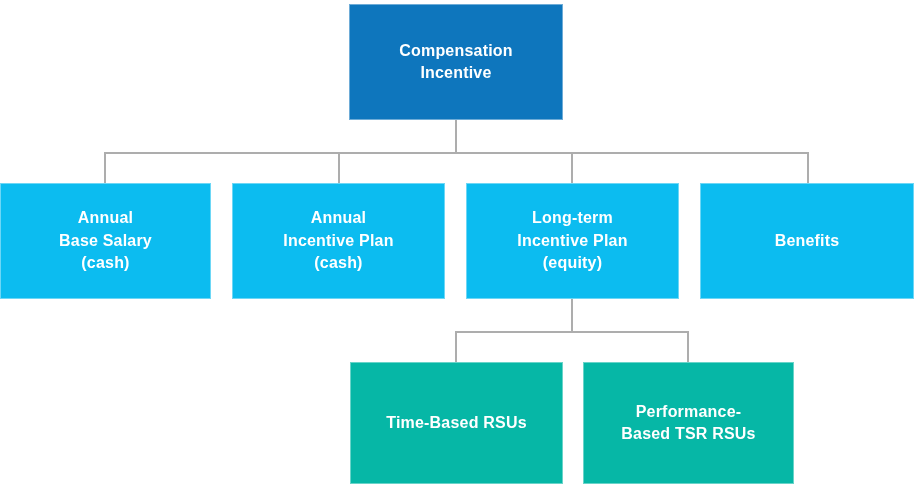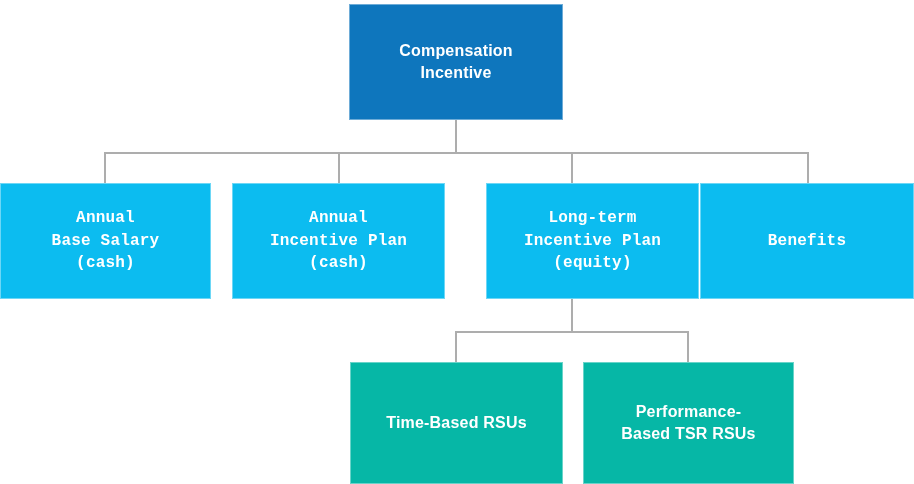--- a/index.html
+++ b/index.html
@@ -26,34 +26,34 @@
   .node .label {
     color: var(--label-text, #ffffff);
     font-weight: bold;
     font-size: 16px;
     line-height: 1.4;
     text-align: center;
     white-space: pre-line;
     letter-spacing: 0.2px;
   }
   .root-box   { background: var(--root-box, #0e76bd); }
-  .branch-box { background: var(--branch-box, #0cbcf0); font-family: Liberation Mono, monospace; }
+  .branch-box { background: var(--branch-box, #0cbcf0); }
   .leaf-box   { background: var(--leaf-box, #06b7a6); }
 
   .connector {
     position: absolute;
     background: var(--connector, #adadad);
   }
 
   
   #node-root { left: 349px; top: 4px;   width: 214px; height: 116px; }
 
   #node-branch-0 { left: 0px;   top: 183px; width: 211px; height: 116px; }
   #node-branch-1 { left: 232px; top: 183px; width: 213px; height: 116px; }
-  #node-branch-2 { left: 466px; top: 183px; width: 213px; height: 116px; margin-left: 20px; }
+  #node-branch-2 { left: 466px; top: 183px; width: 213px; height: 116px; }
   #node-branch-3 { left: 700px; top: 183px; width: 214px; height: 116px; }
 
   #node-leaf-0 { left: 350px; top: 362px; width: 213px; height: 122px; }
   #node-leaf-1 { left: 583px; top: 362px; width: 211px; height: 122px; }
 
   #conn-root-stem   { left: 455px; top: 120px; width: 2px;   height: 33px; }
   #conn-l1-rail     { left: 104px; top: 152px; width: 705px; height: 2px;  }
   #conn-l1-drop-0   { left: 104px; top: 152px; width: 2px;   height: 31px; }
   #conn-l1-drop-1   { left: 338px; top: 152px; width: 2px;   height: 31px; }
   #conn-l1-drop-2   { left: 571px; top: 152px; width: 2px;   height: 31px; }

